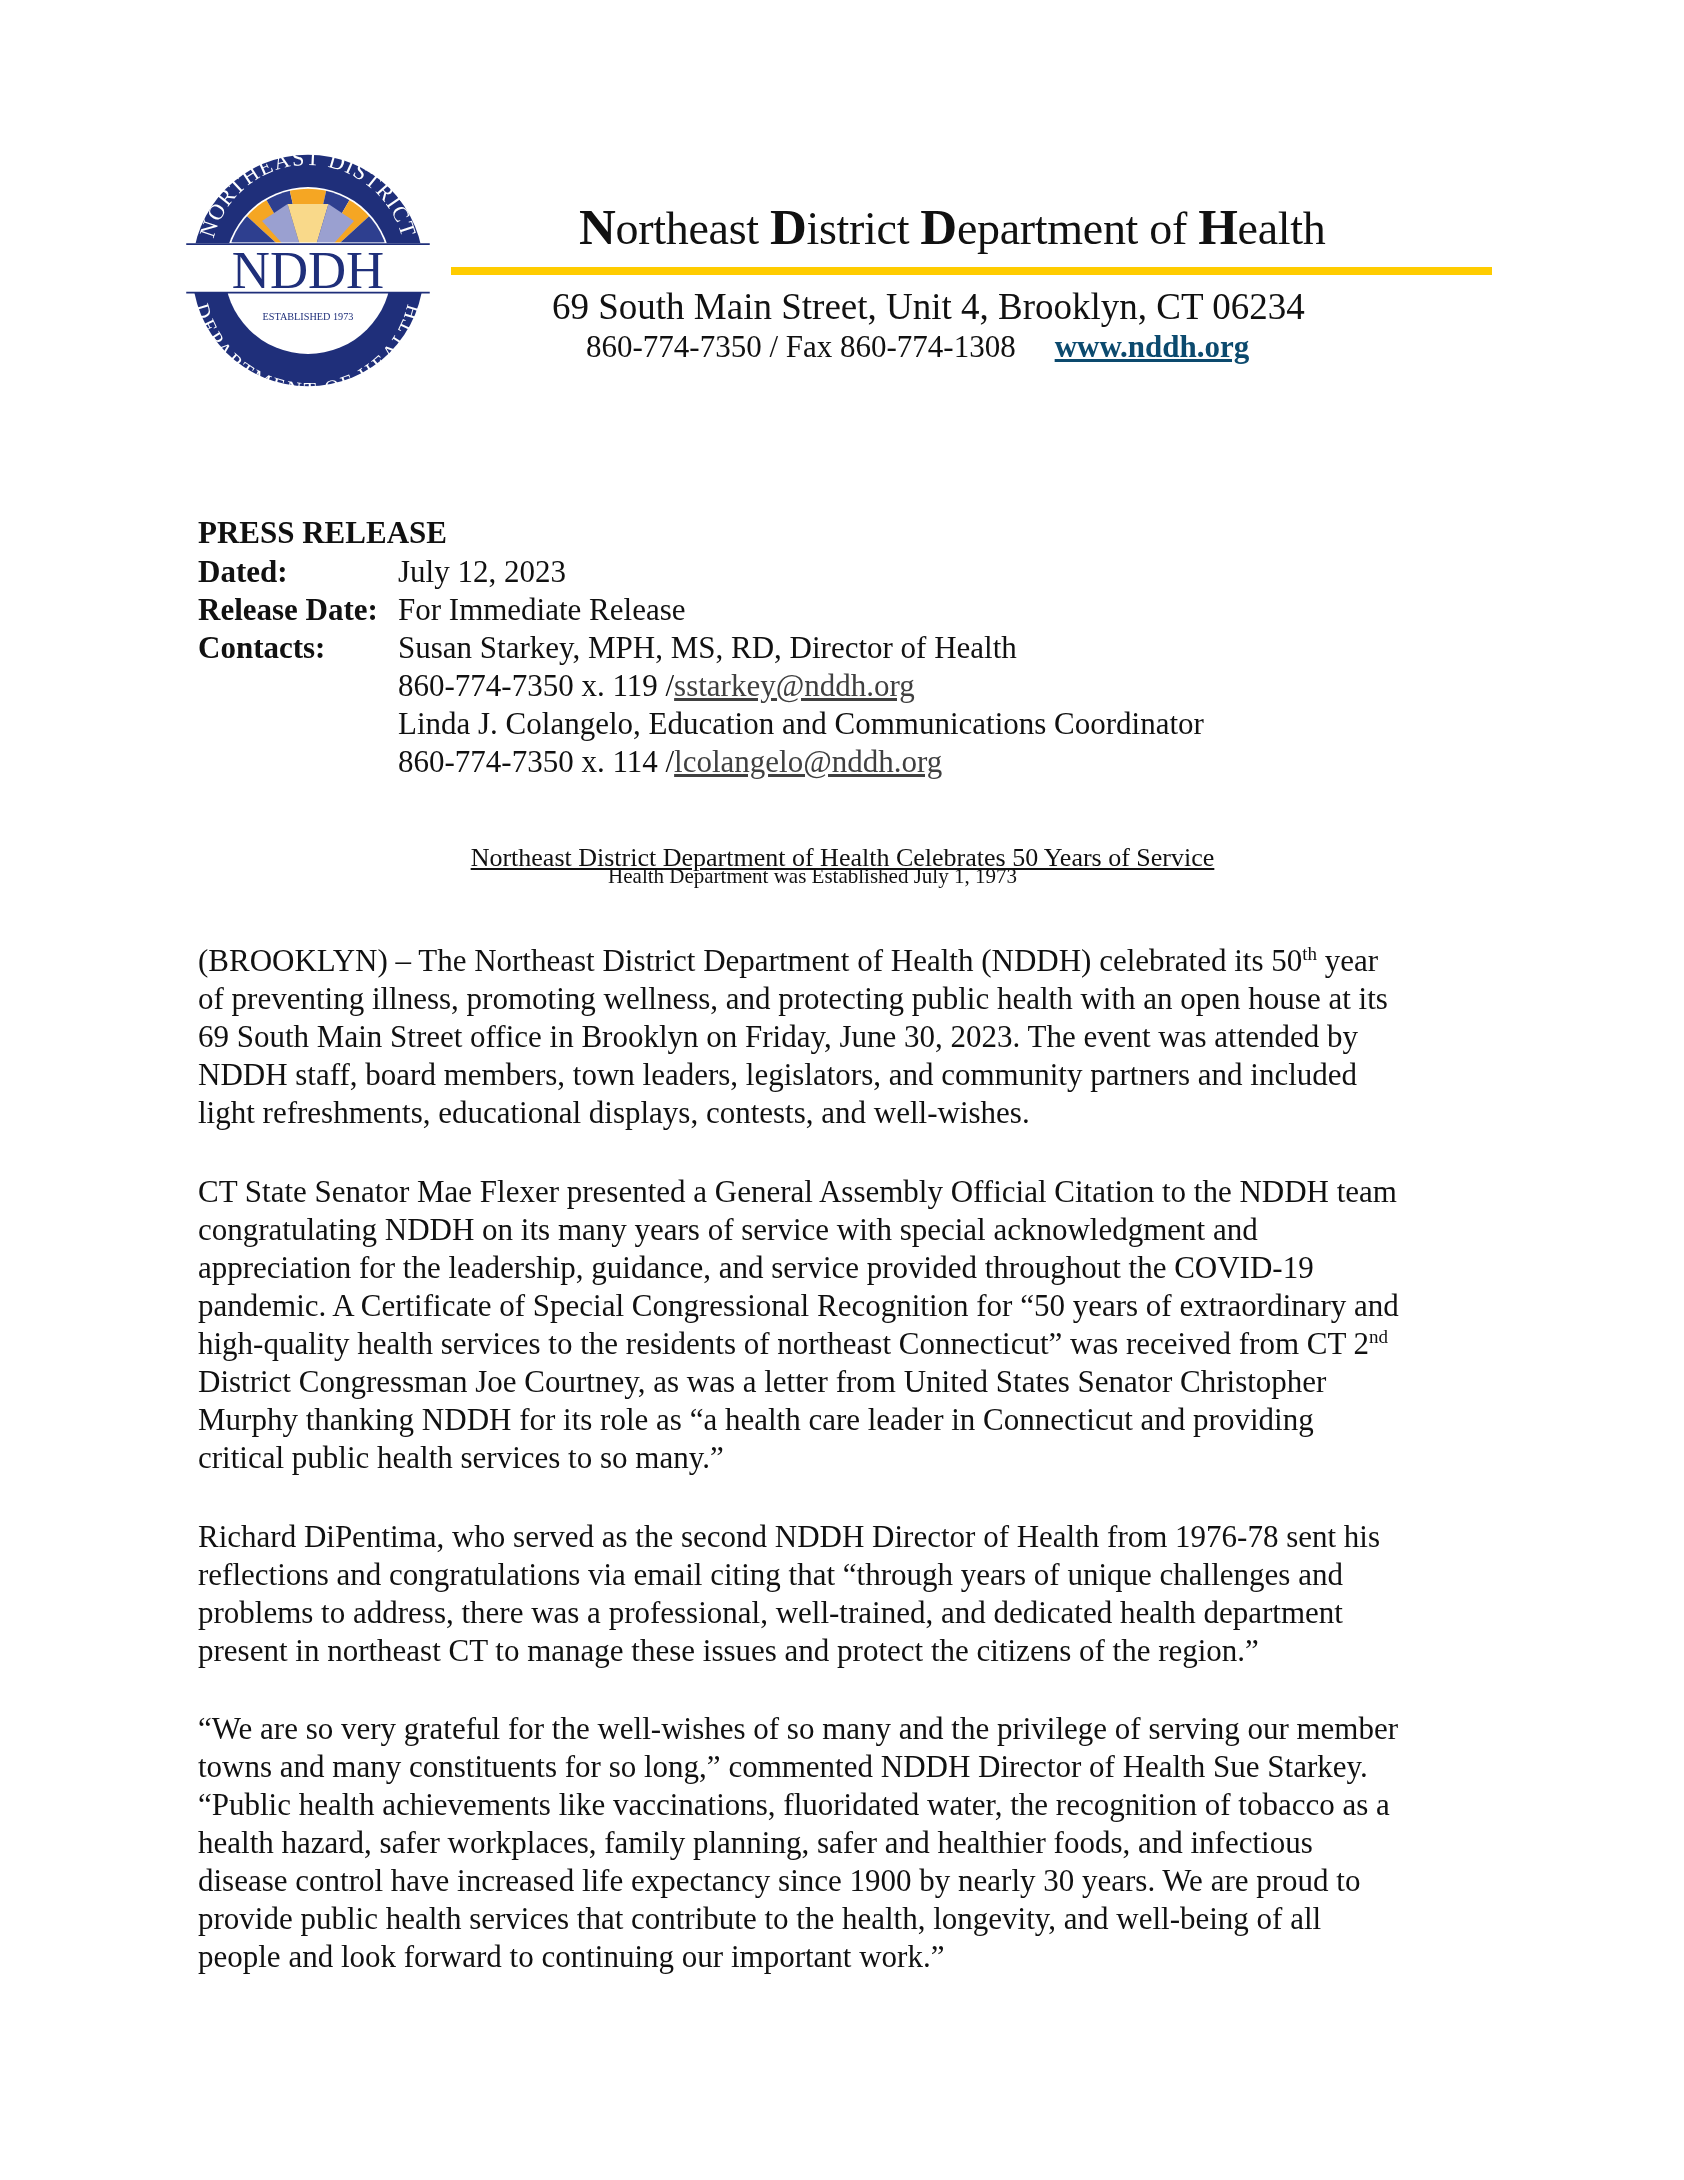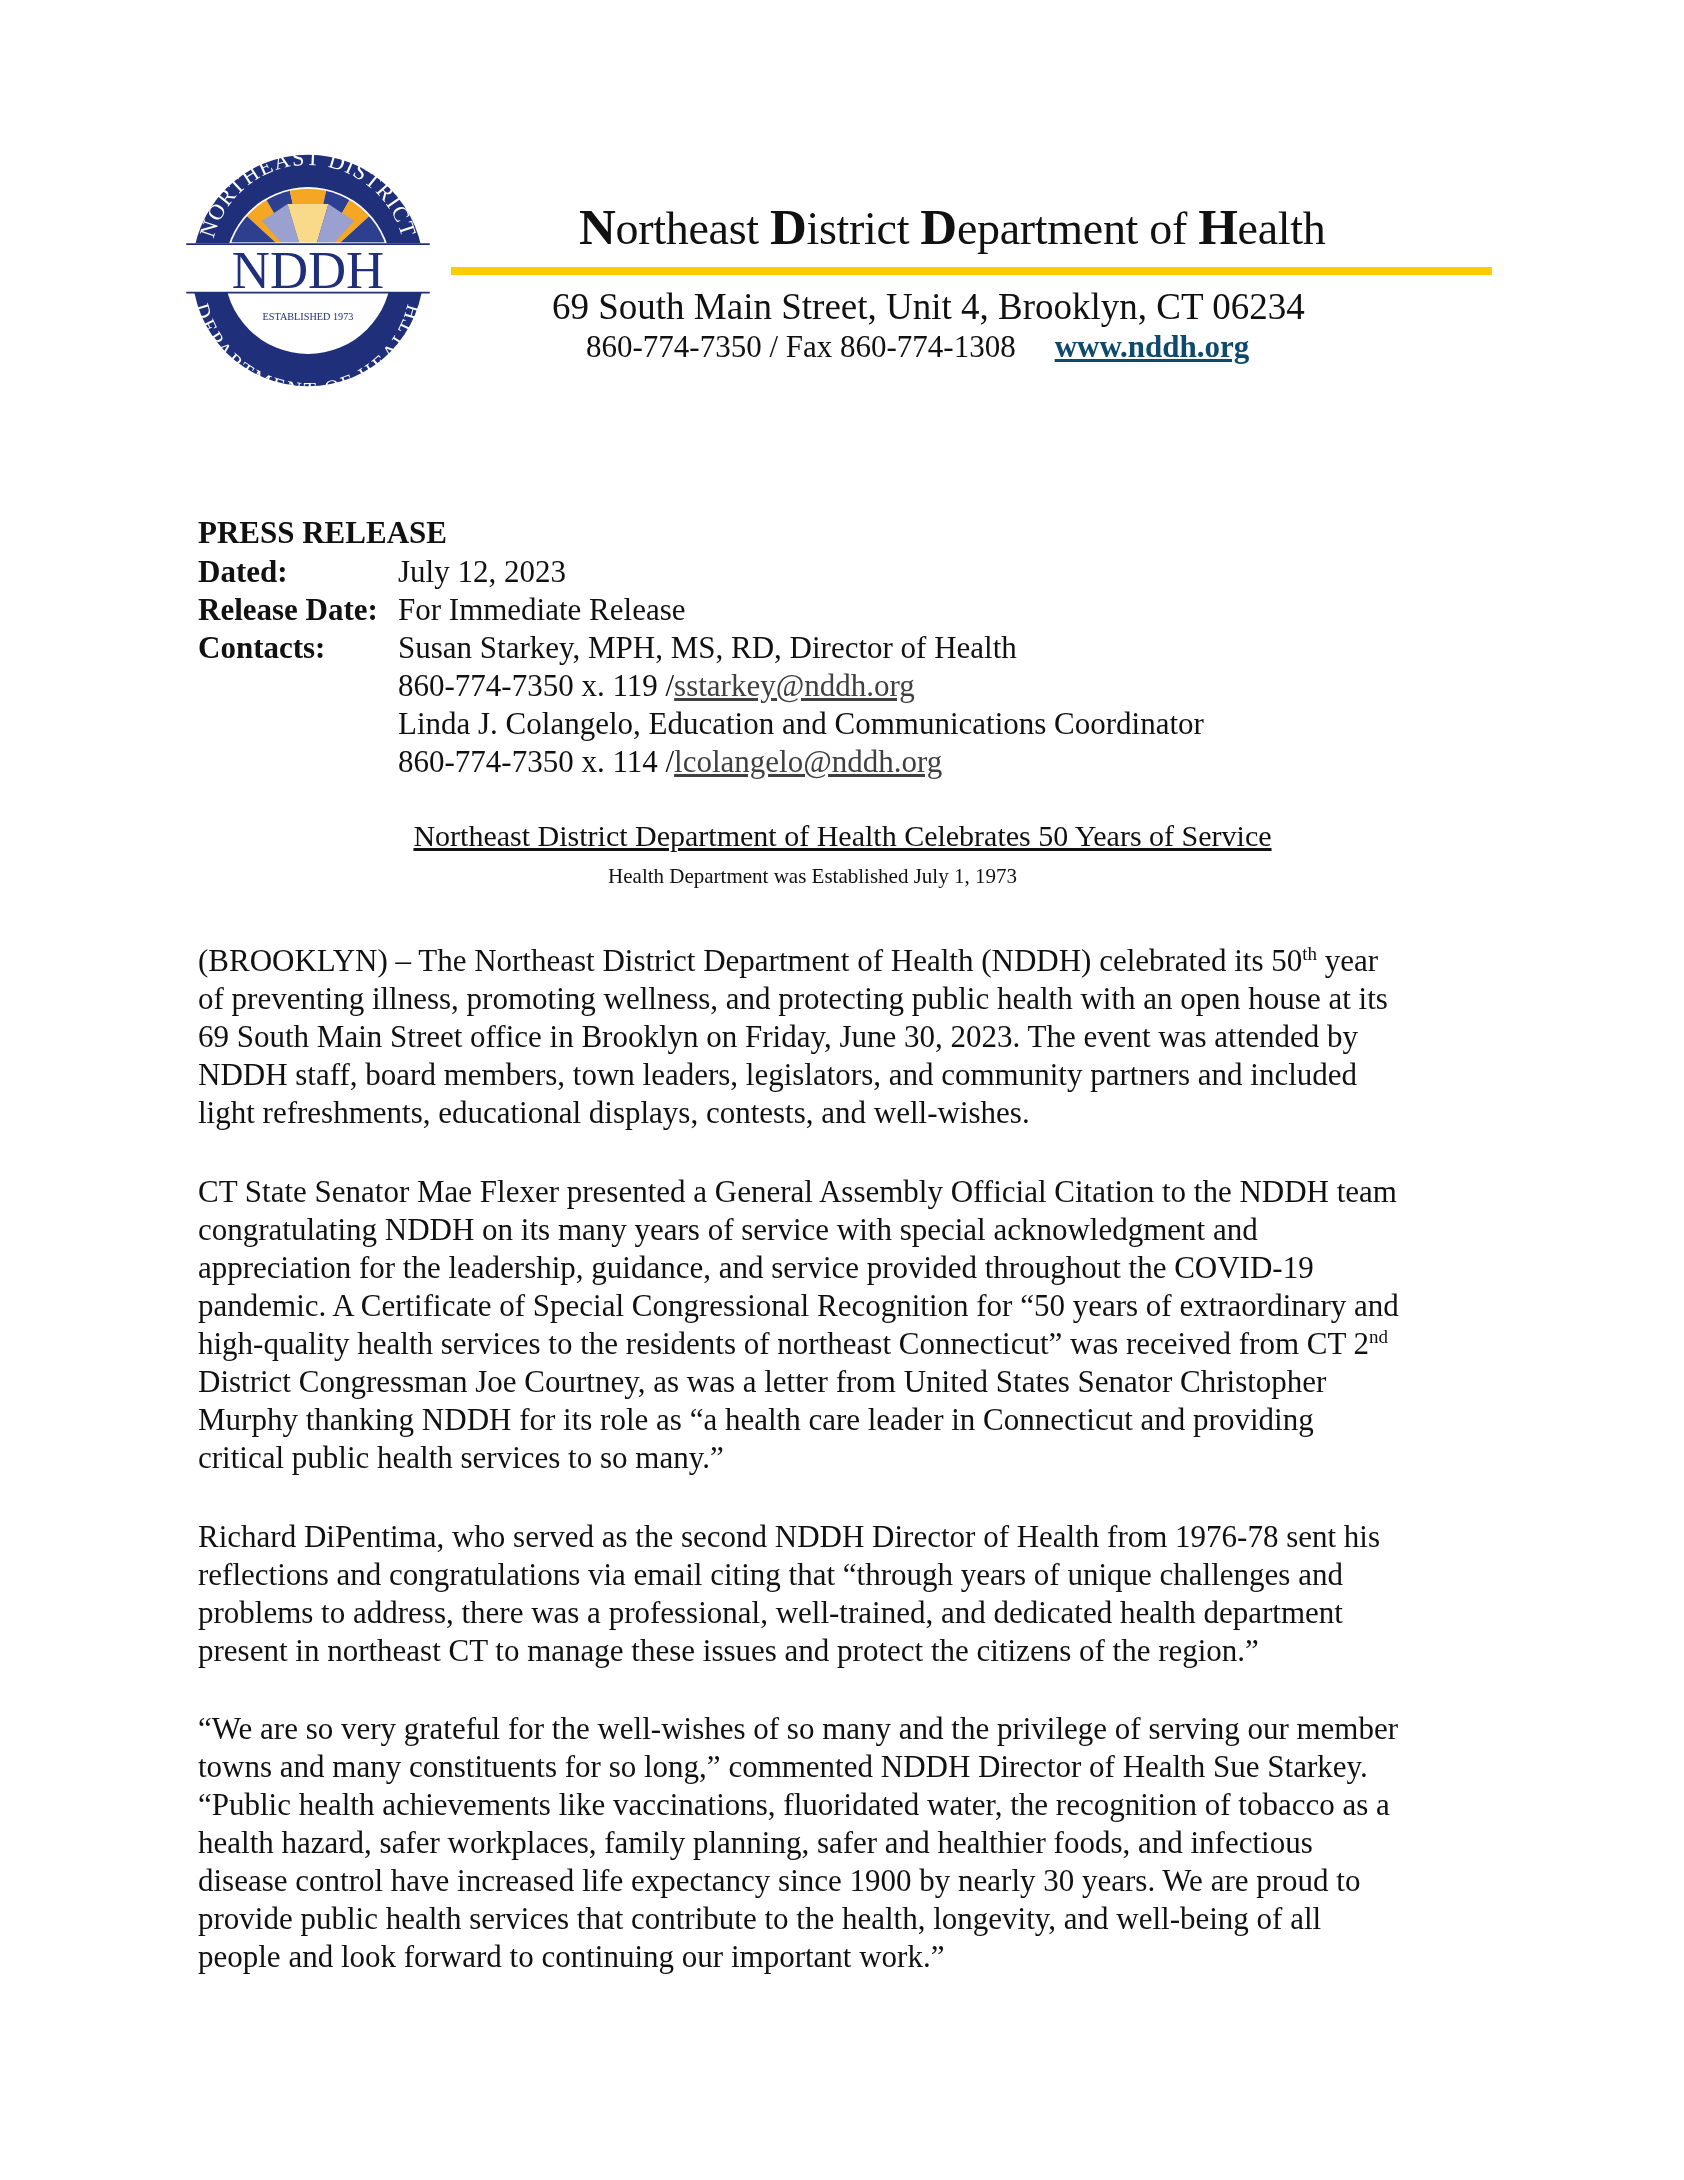--- a/index.html
+++ b/index.html
@@ -19,21 +19,21 @@
   .phone a { color:#0c4a6e; font-weight:bold; text-decoration:underline; margin-left:39px; }
 
   
   .pr { left:198px; font-size:31px; white-space:nowrap; line-height:38px; }
   .pr-title { top:514px; font-weight:bold; }
   .pr-row { display:flex; }
   .pr-label { font-weight:bold; width:200px; display:inline-block; }
   .pr-link { color:#404040; text-decoration:underline; }
 
   
-  .headline { left:0; width:1685px; text-align:center; top:819px; font-size:30px; text-decoration:underline; }
+  .headline { left:0; width:1685px; text-align:center; top:843px; font-size:26px; text-decoration:underline; }
   .subhead { left:0; width:1625px; text-align:center; top:864px; font-size:21px; }
 
   
   .para { left:198px; width:1303px; font-size:31px; line-height:38px; }
   .para .ln { display:block; white-space:nowrap; }
   sup { font-size:19px; line-height:0; vertical-align:super; }
 </style>
 </head>
 <body>
 

